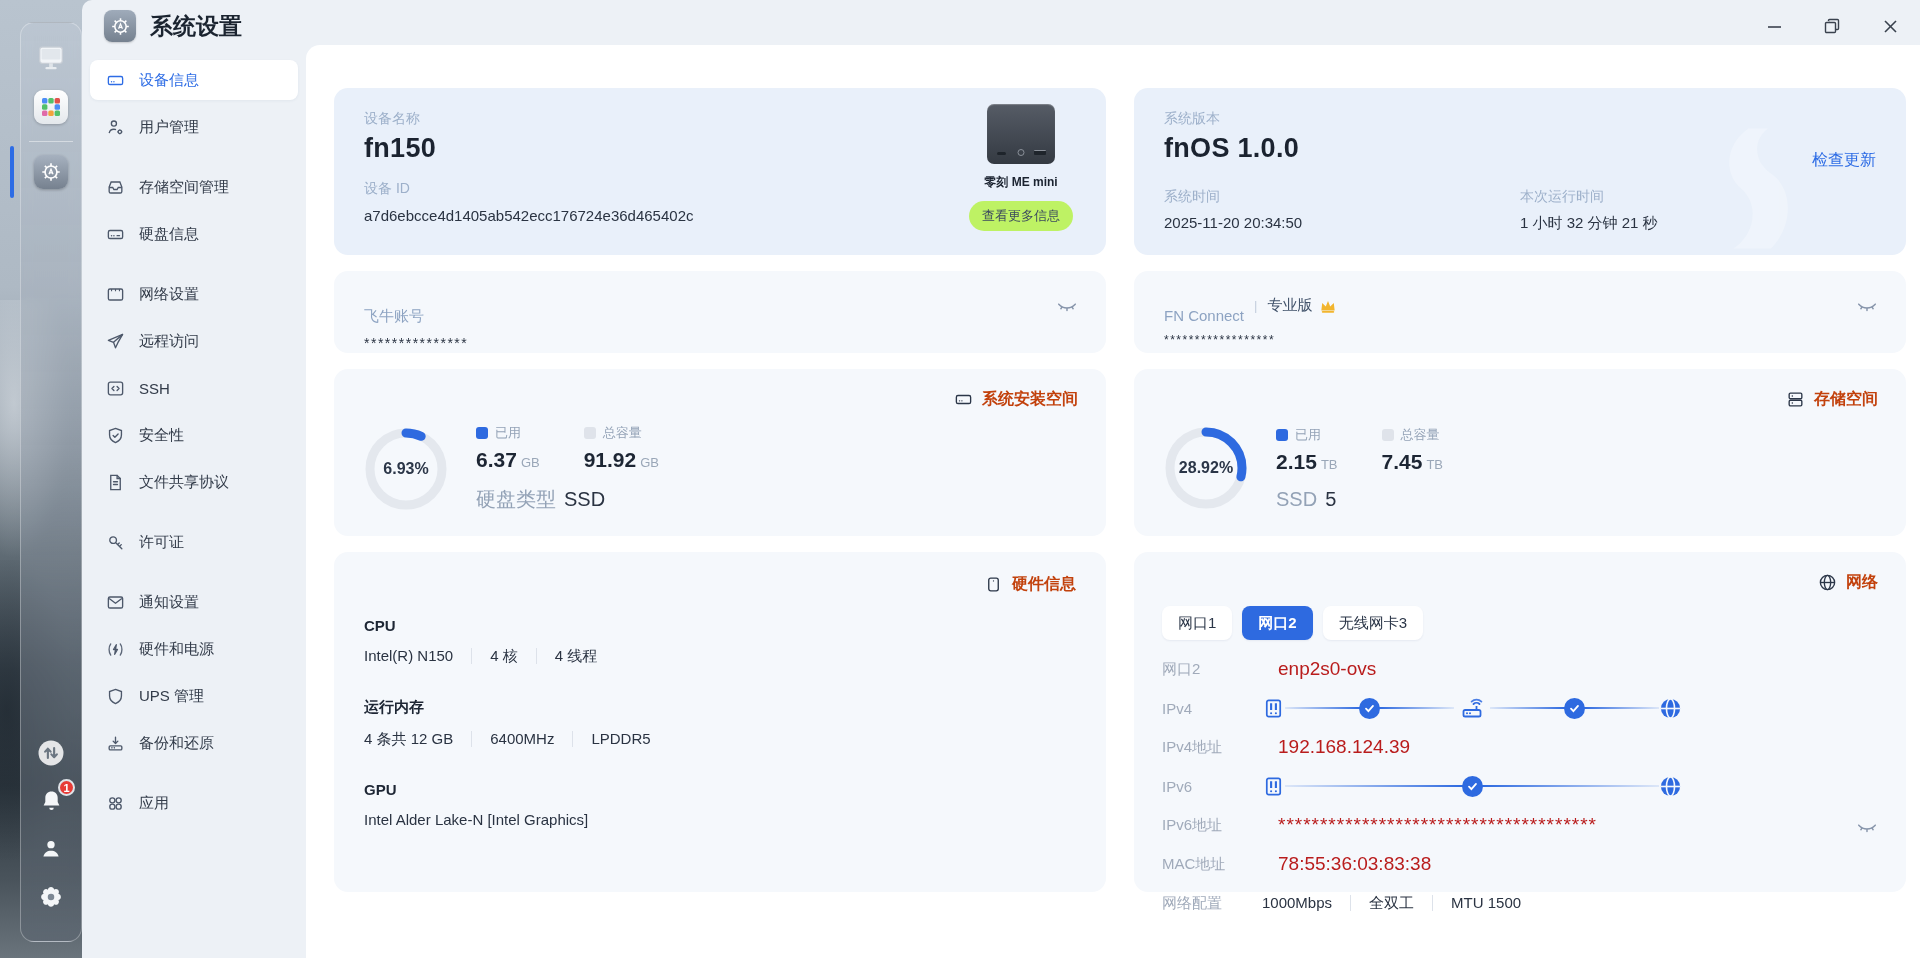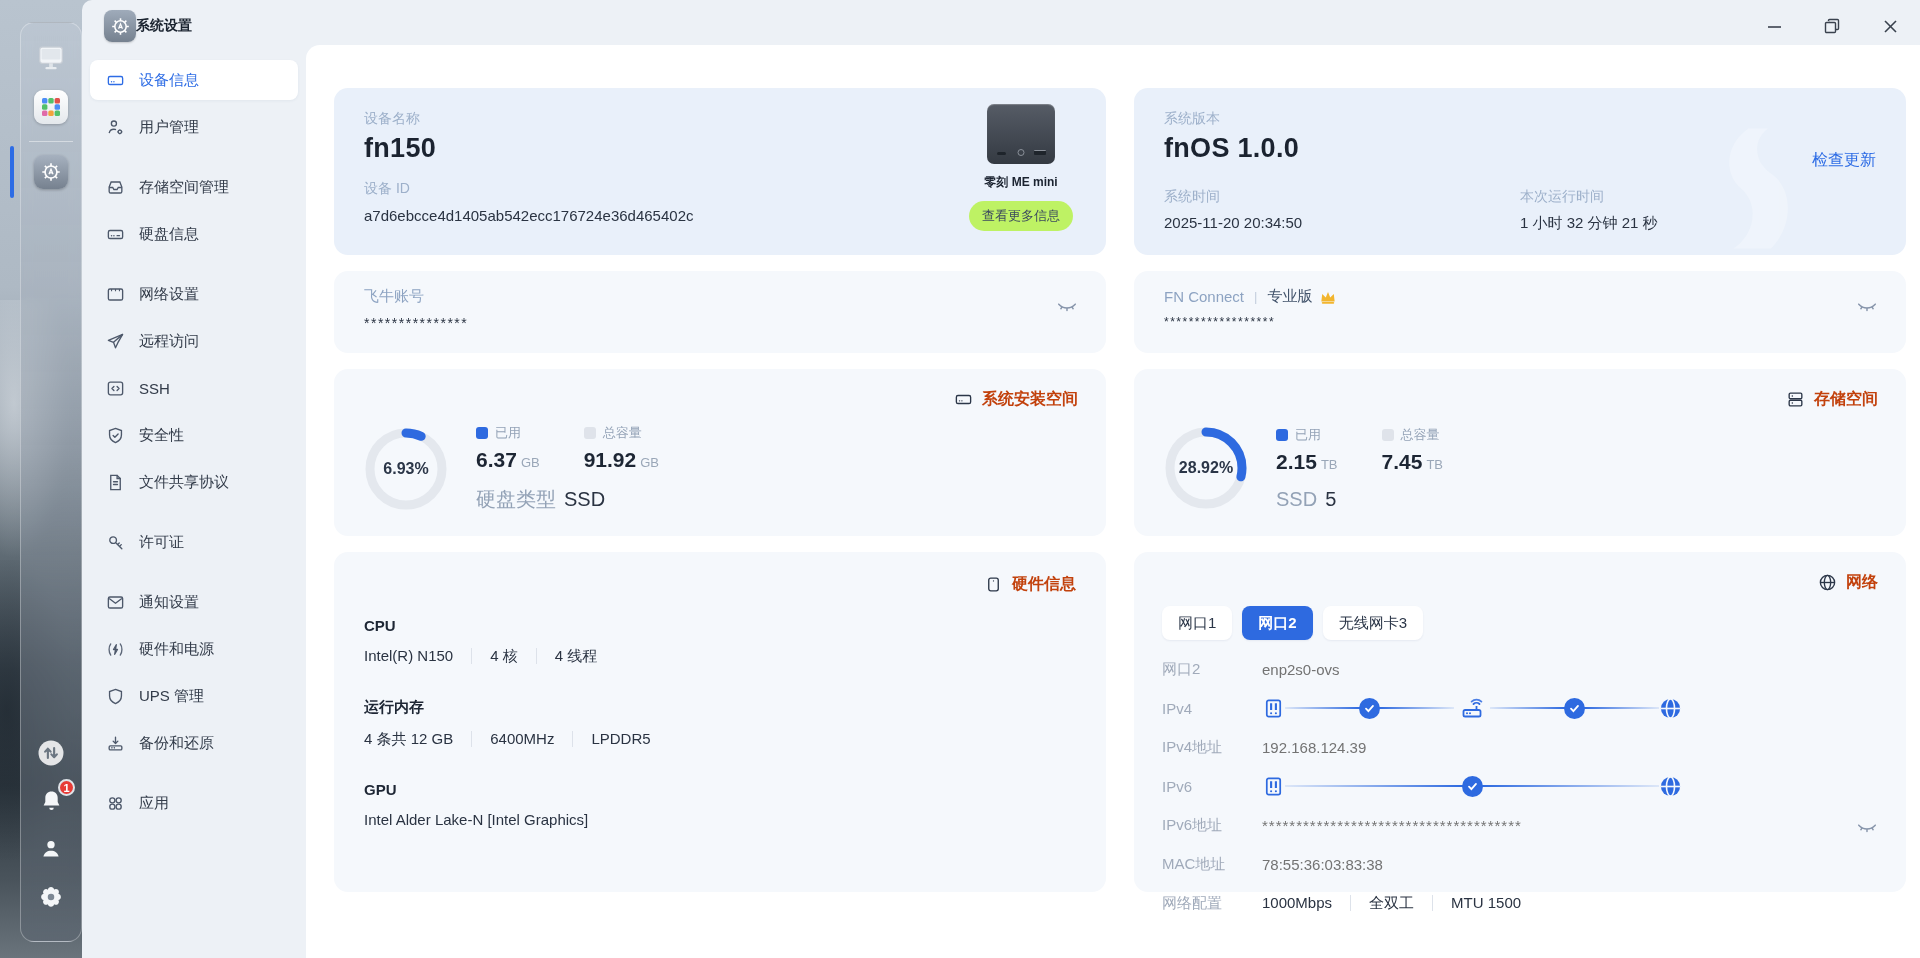--- a/index.html
+++ b/index.html
@@ -33,21 +33,21 @@
   .badge { position:absolute; top:-2px; right:-4px; min-width:17px; height:17px; border-radius:9px;
     background:#e73b36; border:2px solid #dfe3e8; color:#fff; font-size:11px; font-weight:bold;
     display:flex; align-items:center; justify-content:center; padding:0 3px; }
 
   
   .window { position:absolute; left:82px; top:0; right:0; bottom:0;
     background:#edf1f6; border-top-left-radius:10px; overflow:hidden; }
   .titlebar { position:absolute; left:0; top:0; right:0; height:52px; display:flex; align-items:center; padding-left:22px; }
   .app-icon { width:32px; height:32px; border-radius:8px; background:linear-gradient(180deg,#9fabba,#75818f);
     display:flex; align-items:center; justify-content:center; box-shadow:0 1px 2px rgba(0,0,0,.18); }
-  .win-title { font-size:14px; font-weight:bold; color:#1b2430; }
+  .win-title { margin-left:14px; font-size:23px; font-weight:bold; color:#1b2430; }
   .win-controls { margin-left:auto; display:flex; align-items:center; gap:26px; padding-right:14px; }
   .win-btn { width:32px; height:32px; display:flex; align-items:center; justify-content:center; cursor:pointer; color:#3a424e; }
 
   
   .sidebar { position:absolute; left:0; top:52px; width:224px; bottom:0; padding:8px 8px 0 8px; }
   .side-item { height:40px; margin-bottom:7px; border-radius:8px; display:flex; align-items:center;
     padding-left:16px; font-size:15px; color:#323b49; cursor:pointer; }
   .side-item .s-ic { width:19px; height:19px; margin-right:14px; color:#4d586a; flex:0 0 auto; display:flex; }
   .side-item.active { background:#ffffff; color:#2d6ce5; box-shadow:0 1px 3px rgba(40,60,100,.06); }
   .side-item.active .s-ic { color:#2d6ce5; }
@@ -80,21 +80,21 @@
   .check-update { position:absolute; right:30px; top:62px; font-size:16px; color:#2d6ce5; cursor:pointer; }
   .sys-cols { display:flex; margin-top:24px; }
   .sys-col { width:50%; }
   .sys-col .val { margin-top:8px; }
   .wm { position:absolute; right:90px; top:18px; width:150px; height:150px; opacity:.5; }
 
   .card-account { padding:16px 30px; }
   .acc-head { display:flex; align-items:center; }
   .acc-stars { margin-top:9px; font-size:14px; color:#2a3342; letter-spacing:1.5px; }
   .eye { position:absolute; right:28px; top:24px; color:#8795ab; cursor:pointer; }
-  .fc-name { font-size:15px; color:#8da3c2; }
+  .fc-name { font-size:15px; color:#8da3c2;margin-top:20px; }
   .fc-sep { margin:0 10px; color:#c3cedd; font-size:13px; }
   .fc-tier { font-size:15px; color:#42536b; margin-right:7px; }
 
   .card-stat { padding:20px 28px; }
   .stat-head { display:flex; align-items:center; gap:9px; font-size:16px; font-weight:bold; color:#c2410c;justify-content:flex-end; }
   .stat-head .h-ic { color:#2b3648; display:flex; }
   .stat-body { display:flex; align-items:center; margin-top:14px; }
   .donut-wrap { position:relative; width:88px; height:88px; }
   .donut-wrap .pct { position:absolute; inset:0; display:flex; align-items:center; justify-content:center;
     font-size:16px; font-weight:bold; color:#2b3648; }
@@ -115,21 +115,21 @@
   .spec-row span:first-child { padding-left:0; border-left:none; }
 
   .card-net { padding:20px 28px; }
   .net-tabs { display:flex; gap:10px; margin-top:13px; }
   .net-tab { background:#ffffff; border-radius:8px; height:34px; padding:0 16px; display:flex; align-items:center;
     font-size:15px; color:#2b3648; cursor:pointer; box-shadow:0 1px 2px rgba(50,70,110,.08); }
   .net-tab.active { background:#2e6ae0; color:#fff; font-weight:bold; }
   .net-rows { margin-top:16px; }
   .net-row { display:flex; align-items:center; min-height:26px; margin-bottom:13px; position:relative; }
   .net-row .nlabel { width:100px; flex:0 0 auto; font-size:15px; color:#a0aaba; }
-  .net-row .nval { font-size:15px; color:#737373; }
+  .net-row .nval { font-size:19px; color:#b91c1c;margin-left:16px; }
   .diagram { display:flex; align-items:center; width:420px; }
   .seg { height:2px; flex:1; }
   .seg.lb { background:linear-gradient(90deg,#dde7f8,#2e6ae0); }
   .seg.bl { background:linear-gradient(90deg,#2e6ae0,#dde7f8); }
   .chk { width:21px; height:21px; border-radius:50%; background:#2e6ae0; display:flex; align-items:center; justify-content:center; flex:0 0 auto; margin:0 -1px; }
   .d-ic { color:#2e6ae0; display:flex; flex:0 0 auto; }
   .d-ic.pad { margin:0 6px; }
   .stars-long { letter-spacing:1px; font-size:13px; color:#2a3342; }
   .eye-inline { position:absolute; right:0; top:4px; color:#8795ab; cursor:pointer; }
   .net-row .spec-row { margin-top:0; }

